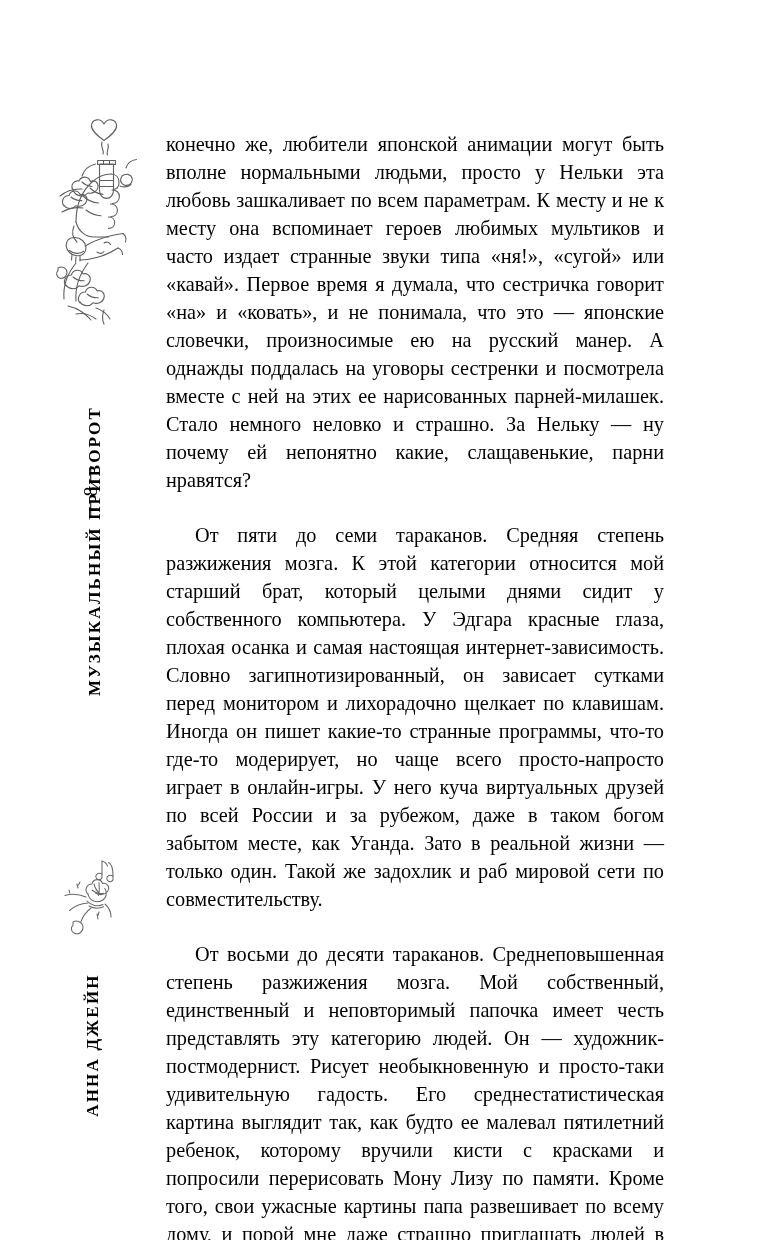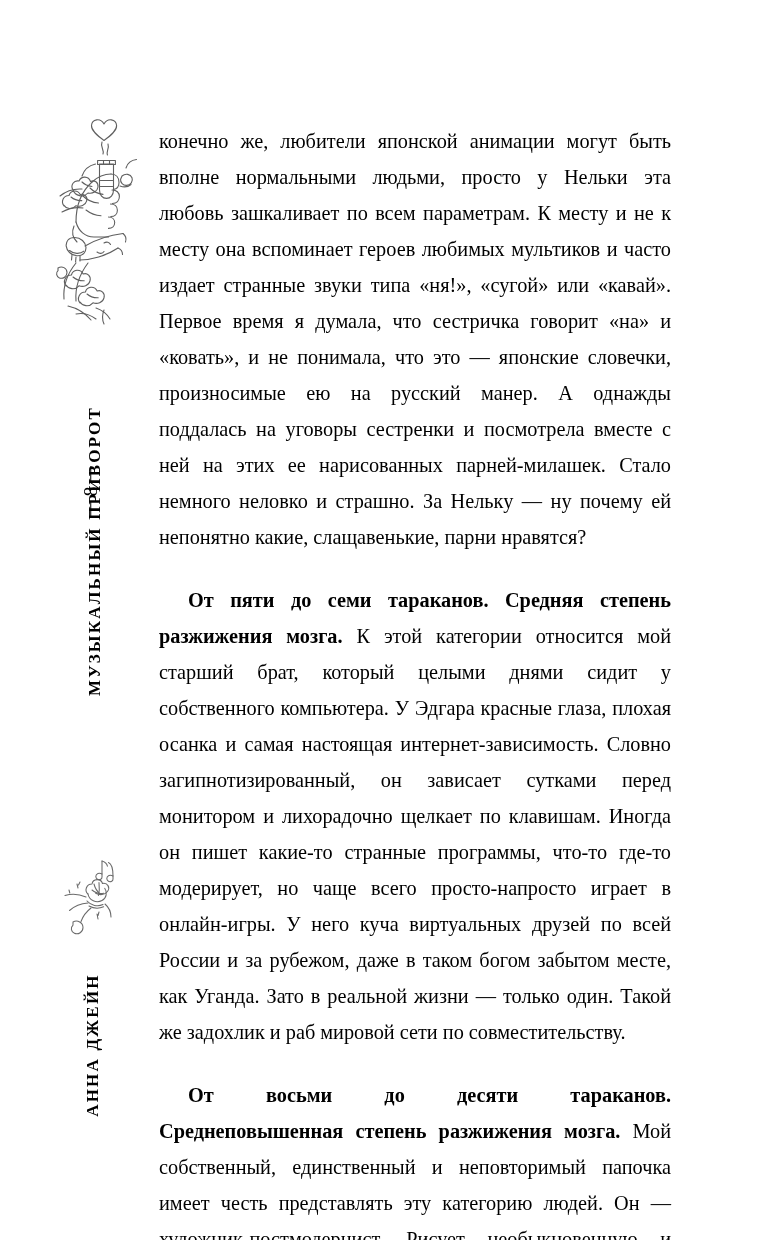--- a/index.html
+++ b/index.html
@@ -124,36 +124,36 @@
 
   
   .text-column {
     position: absolute;
     left: 148px;
     top: 112px;
     width: 534px;
   }
 
   .body-paragraph {
-    margin: 11px;
+    margin: 18px;
     font-size: 20.3px;
-    line-height: 36px;
+    line-height: 28px;
     text-align: justify;
     text-justify: inter-word;
     hyphens: manual;
     -webkit-hyphens: manual;
   }
   .body-paragraph + .body-paragraph {
     margin-top: 27.15px;
   }
   .body-paragraph.indented {
     text-indent: 29px;
   }
   .lead-in {
-    font-weight: 700;
+    font-weight: 400;
   }
 </style>
 </head>
 <body>
 
 <div class="page">
 
   <div class="margin-rail">
 
     <div class="corner-ornament">

